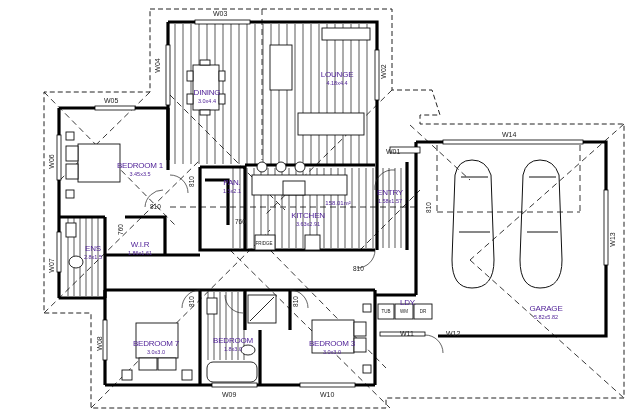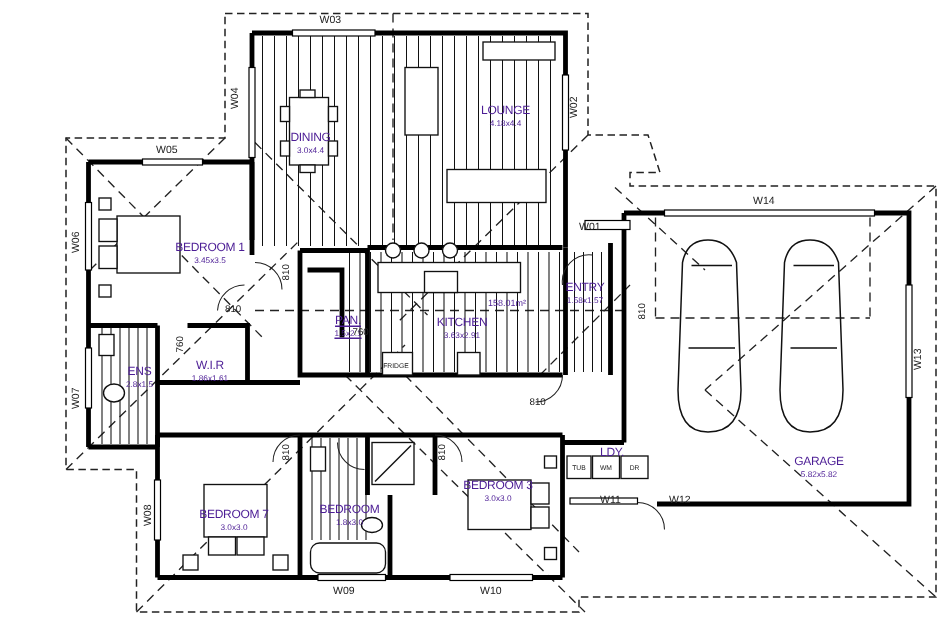--- a/index.html
+++ b/index.html
@@ -247,21 +247,21 @@
   <span class="rdim">3.0x4.4</span>
 </div>
 <div class="lbl" style="left:315px;top:64px;width:44px;">
   <span class="rname">LOUNGE</span>
   <span class="rdim">4.18x4.4</span>
 </div>
 <div class="lbl" style="left:115px;top:155px;width:50px;">
   <span class="rname">BEDROOM 1</span>
   <span class="rdim">3.45x3.5</span>
 </div>
-<div class="lbl" style="left:220px;top:204px;width:24px;text-decoration:underline;">
+<div class="lbl" style="left:220px;top:172px;width:24px;">
   <span class="rname">PAN.</span>
   <span class="rdim">1.5x2.1</span>
 </div>
 <div class="lbl" style="left:256px;top:205px;width:40px;padding-left:32px;">
   <span class="rname">KITCHEN</span>
   <span class="rdim">3.63x2.91</span>
 </div>
 <div class="lbl" style="left:320px;top:200px;width:36px;font-size:6px;">158.01m²</div>
 <div class="lbl" style="left:374px;top:182px;width:32px;">
   <span class="rname">ENTRY</span>
@@ -283,21 +283,21 @@
   <span class="rname">LDY.</span>
 </div>
 <div class="lbl" style="left:130px;top:333px;width:52px;">
   <span class="rname">BEDROOM 7</span>
   <span class="rdim">3.0x3.0</span>
 </div>
 <div class="lbl" style="left:210px;top:330px;width:46px;">
   <span class="rname">BEDROOM</span>
   <span class="rdim">1.8x3.0</span>
 </div>
-<div class="lbl" style="left:306px;top:314px;width:52px;">
+<div class="lbl" style="left:306px;top:333px;width:52px;">
   <span class="rname">BEDROOM 3</span>
   <span class="rdim">3.0x3.0</span>
 </div>
 
 <div class="win" style="left:213px;top:10px;">W03</div>
 <div class="win vert" style="left:150px;top:62px;">W04</div>
 <div class="win vert" style="left:376px;top:68px;">W02</div>
 <div class="win" style="left:104px;top:97px;">W05</div>
 <div class="win vert" style="left:44px;top:158px;">W06</div>
 <div class="win vert" style="left:44px;top:262px;">W07</div>

